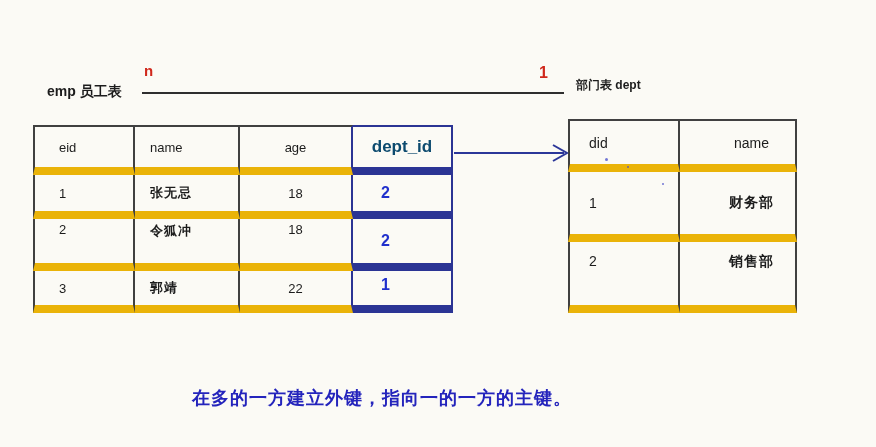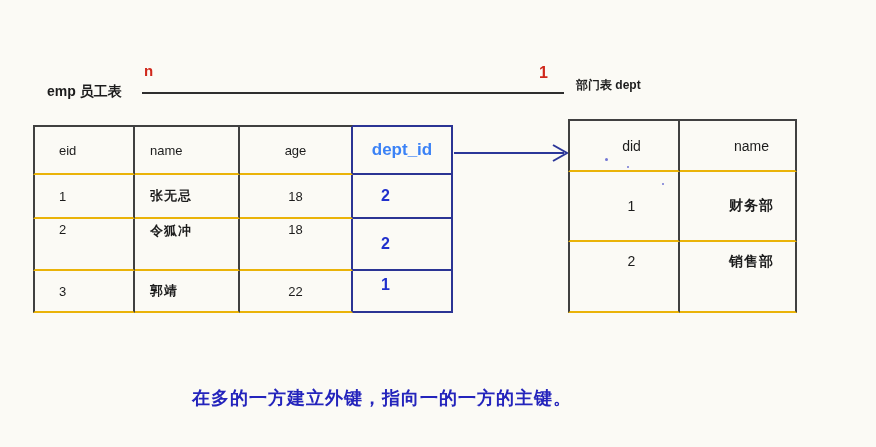--- a/index.html
+++ b/index.html
@@ -23,21 +23,21 @@
   .emp-label  { left: 47px;  top: 83px; font-size: 14px; font-weight: 700; }
   .dept-label { left: 576px; top: 77px; font-size: 12px; font-weight: 600; }
   .card-n { left: 144px; top: 62px; font-size: 15px; font-weight: 700; color: #d0281c; }
   .card-1 { left: 539px; top: 64px; font-size: 16px; font-weight: 700; color: #d0281c; }
   .conn-line { left: 142px; top: 92px; width: 422px; height: 0; border-top: 2px solid #2e2e2e; }
 
   
   table { border-collapse: separate; border-spacing: 0; table-layout: fixed; }
   th, td {
     border-right: 2px solid #404040;
-    border-bottom: 2px solid #eab308;
+    border-bottom: 8px solid #eab308;
     font-size: 13px; font-weight: 400;
     vertical-align: middle;
     padding: 4px;
     text-align: center;
     color: #1c1c1c;
     overflow: hidden;
   }
   tr > th:first-child, tr > td:first-child { border-left: 2px solid #404040; }
   thead th { border-top: 2px solid #404040; font-weight: 400; }
 
@@ -46,39 +46,39 @@
   .emp-table col.c-name { width: 105px; }
   .emp-table col.c-age  { width: 113px; }
   .emp-table col.c-fk   { width: 100px; }
   .emp-table .al  { text-align: left; padding-left: 24px; }
   .emp-table .nm  { text-align: left; padding-left: 15px; }
   .cjk { font-weight: 600; letter-spacing: 1px; }
   .vt { vertical-align: top; padding-top: 3px; }
 
   
   .fk-head {
-    color: #3b82f6; font-size: 17px; font-weight: 700;
+    color: #0c4a6e; font-size: 17px; font-weight: 700;
     border-top-color: #2b3494 !important;
     border-right-color: #2b3494 !important;
     border-bottom-color: #2b3494 !important;
   }
   .fk-val {
     color: #2130cc; font-size: 16px; font-weight: 700;
     text-align: left; padding-left: 28px;
     border-right-color: #2b3494 !important;
     border-bottom-color: #2b3494 !important;
   }
   .fk-left { border-right-color: #2b3494 !important; }
   .fk-top { vertical-align: top; padding-top: 5px; }
 
   .dept-table { left: 568px; top: 119px; }
   .dept-table col.c-did   { width: 112px; }
   .dept-table col.c-dname { width: 117px; }
   .dept-table th, .dept-table td { font-size: 14px; }
-  .dept-table .did { text-align: center; padding-left: 19px; margin-left: 48px; }
+  .dept-table .did { text-align: left; padding-left: 19px; margin-left: 48px; }
   .dept-table .dname { text-align: center; padding-left: 32px; }
   .dept-table .r2 { vertical-align: top; padding-top: 11px; }
 
   
   .fk-arrow { left: 454px; top: 141px; width: 118px; height: 24px; }
 
   
   .ink-dot { background: #4449c8; border-radius: 50%; opacity: .75; }
   .dot1 { left: 605px; top: 158px; width: 3px; height: 3px; }
   .dot2 { left: 627px; top: 166px; width: 2px; height: 2px; }

